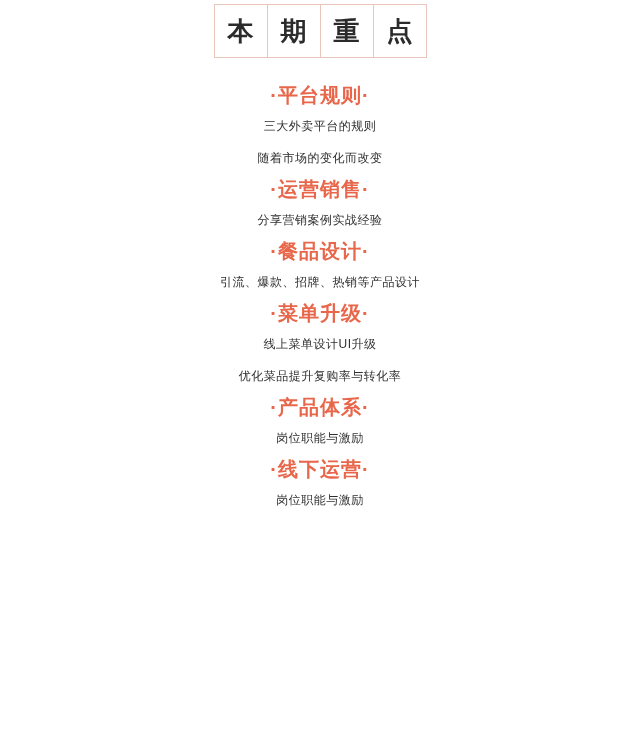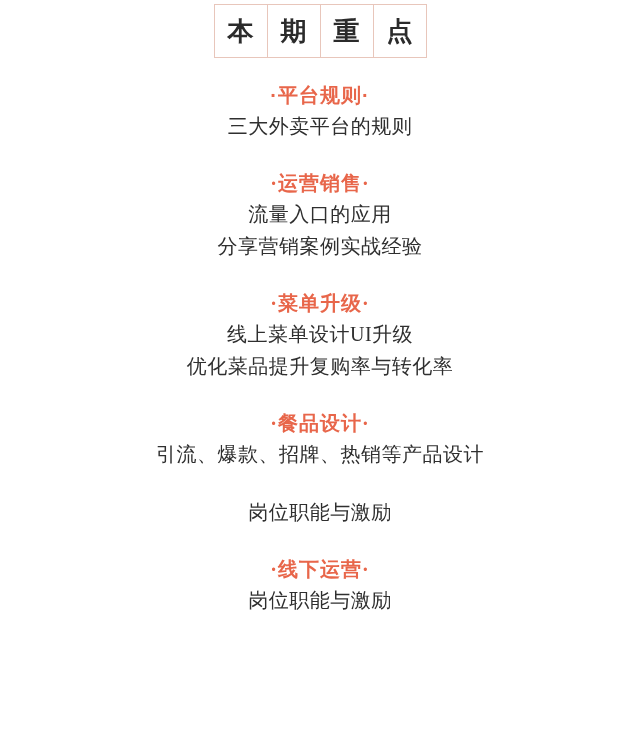--- a/index.html
+++ b/index.html
@@ -48,32 +48,30 @@
   }
 
   
   .sections {
     margin-top: 22px;
   }
   .section {
     text-align: center;
   }
   .section + .section {
-    margin-top: 26px;
-    font-family: Liberation Serif, serif;
   }
   .sec-title {
     font-size: 20px;
     font-weight: bold;
     color: #e8664a;
     letter-spacing: 1px;
     line-height: 30px;
   }
   .sec-line {
-    font-size: 20px;
+    font-size: 12px;
     color: #2f2f2f;
     line-height: 32px;
     letter-spacing: 0.5px;
   }
 </style>
 </head>
 <body>
 
 <div class="page">
 
@@ -84,40 +82,41 @@
       <div class="hbox">重</div>
       <div class="hbox">点</div>
     </div>
   </div>
 
   <div class="sections">
 
     <div class="section">
       <div class="sec-title">·平台规则·</div>
       <div class="sec-line">三大外卖平台的规则</div>
+      <div class="sec-line">随着市场的变化而改变</div>
     </div>
 
     <div class="section">
       <div class="sec-title">·运营销售·</div>
-      <div class="sec-line">流量入口的应用</div>
       <div class="sec-line">分享营销案例实战经验</div>
+    </div>
+
+    <div class="section">
+      <div class="sec-title">·餐品设计·</div>
+      <div class="sec-line">引流、爆款、招牌、热销等产品设计</div>
     </div>
 
     <div class="section">
       <div class="sec-title">·菜单升级·</div>
       <div class="sec-line">线上菜单设计UI升级</div>
       <div class="sec-line">优化菜品提升复购率与转化率</div>
     </div>
 
     <div class="section">
-      <div class="sec-title">·餐品设计·</div>
-      <div class="sec-line">引流、爆款、招牌、热销等产品设计</div>
-    </div>
-
-    <div class="section">
+      <div class="sec-title">·产品体系·</div>
       <div class="sec-line">岗位职能与激励</div>
     </div>
 
     <div class="section">
       <div class="sec-title">·线下运营·</div>
       <div class="sec-line">岗位职能与激励</div>
     </div>
 
   </div>
 </div>

